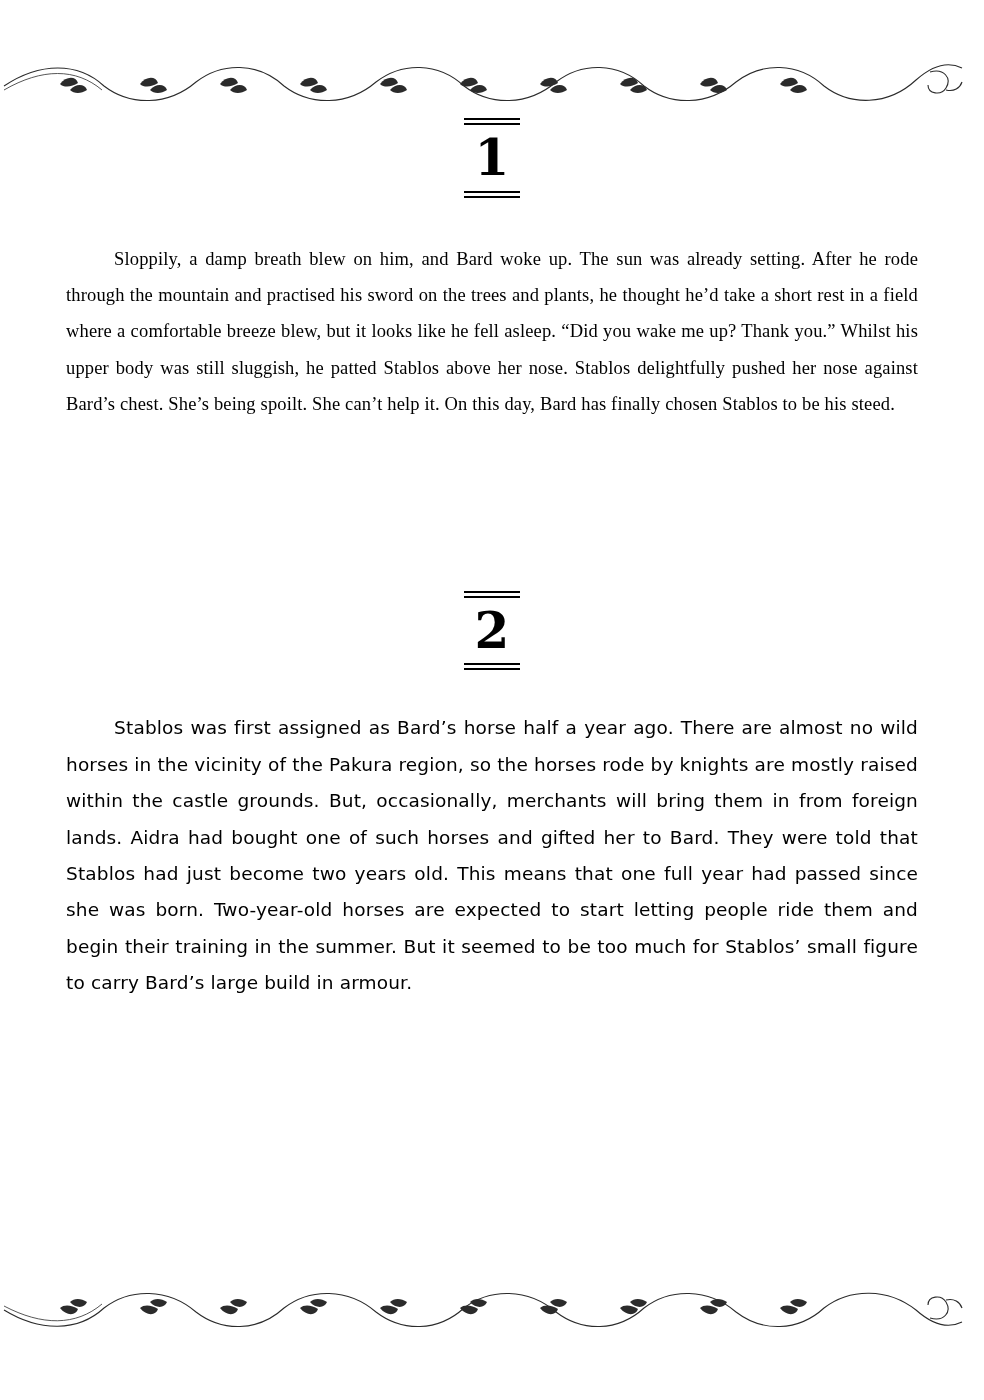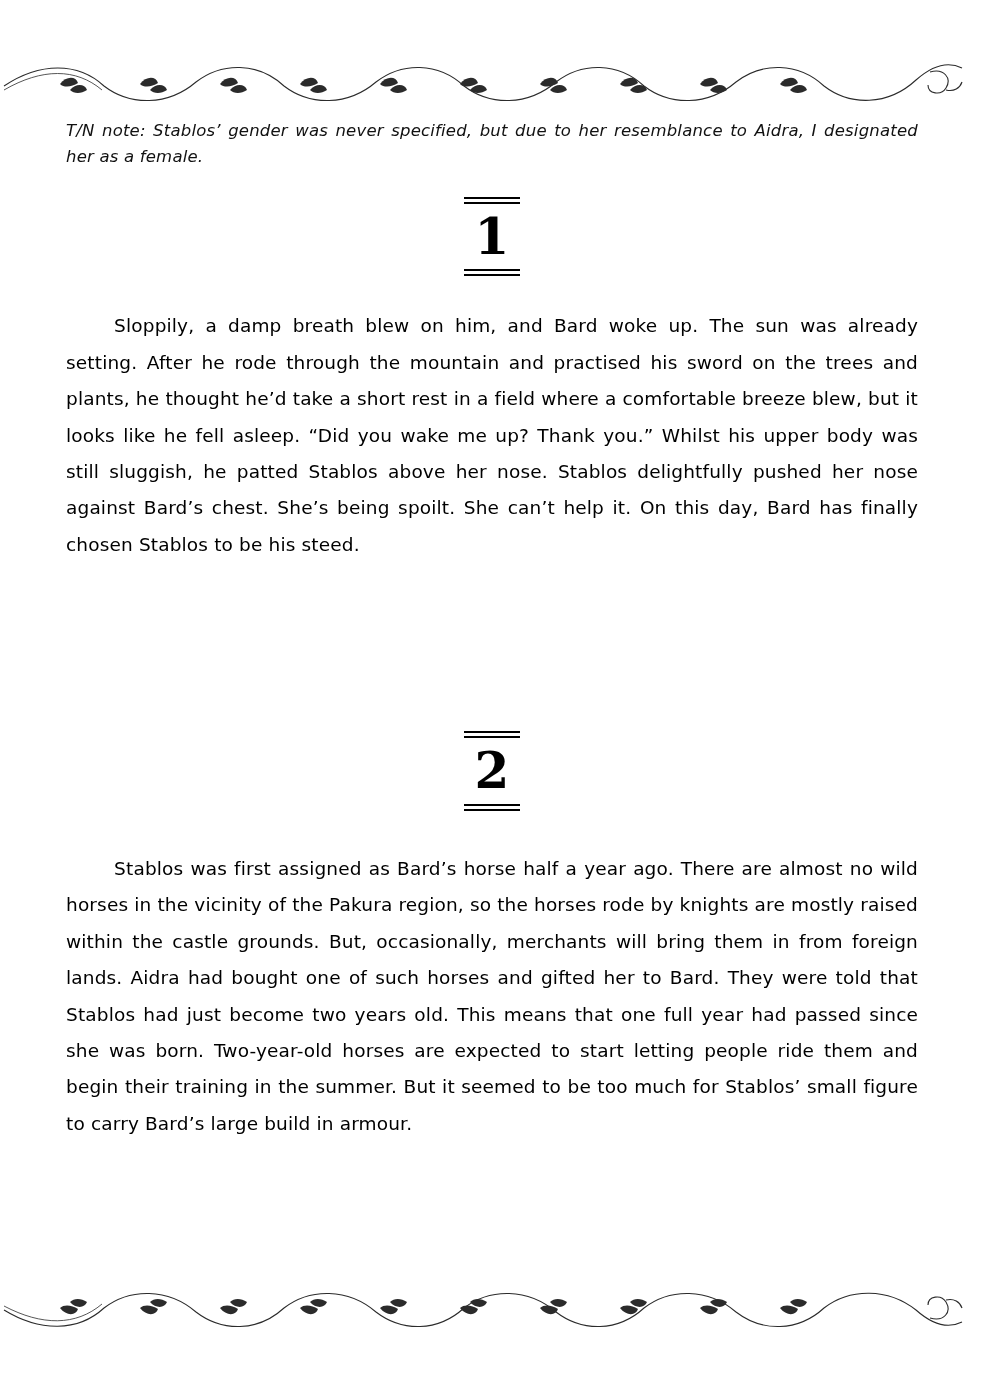--- a/index.html
+++ b/index.html
@@ -79,21 +79,21 @@
   .para {
     font-size: 18.5px;
     line-height: 1.97;
     text-align: justify;
     text-indent: 2.6em;
     letter-spacing: 0.15px;
     margin: 0;
     color: #000;
   }
 
-  .sec-1 { margin-top: 32px; }
+  .sec-1 { margin-top: 43px; font-family: Liberation Serif, serif; }
   .gap-1 { height: 168px; }
   .sec-2 { margin-top: 40px; }
 </style>
 </head>
 <body>
 
 <div class="page">
 
   <div class="ornament top">
     <svg width="984" height="46" viewBox="0 0 984 46" xmlns="http://www.w3.org/2000/svg" aria-hidden="true">
@@ -147,21 +147,20 @@
       </g>
       <g stroke="#2b2b2b" fill="none" stroke-width="1.1">
         <path d="M930 16 c 14 -4, 22 6, 16 16 c -5 8, -18 6, -18 -3"></path>
         <path d="M946 34 c 8 2, 14 -2, 16 -8"></path>
       </g>
     </svg>
   </div>
 
   <div class="content">
 
-    <p class="tn-note">T/N note: Stablos’ gender was never specified, but due to her resemblance to Aidra, I designated her as a female.</p>
 
     <div class="chapter-mark">
       <div class="rule"></div>
       <div class="num">1</div>
       <div class="rule"></div>
     </div>
 
     <p class="para sec-1">Sloppily, a damp breath blew on him, and Bard woke up. The sun was already setting. After he rode through the mountain and practised his sword on the trees and plants, he thought he’d take a short rest in a field where a comfortable breeze blew, but it looks like he fell asleep. “Did you wake me up? Thank you.” Whilst his upper body was still sluggish, he patted Stablos above her nose. Stablos delightfully pushed her nose against Bard’s chest. She’s being spoilt. She can’t help it. On this day, Bard has finally chosen Stablos to be his steed.</p>
 
     <div class="gap-1"></div>

